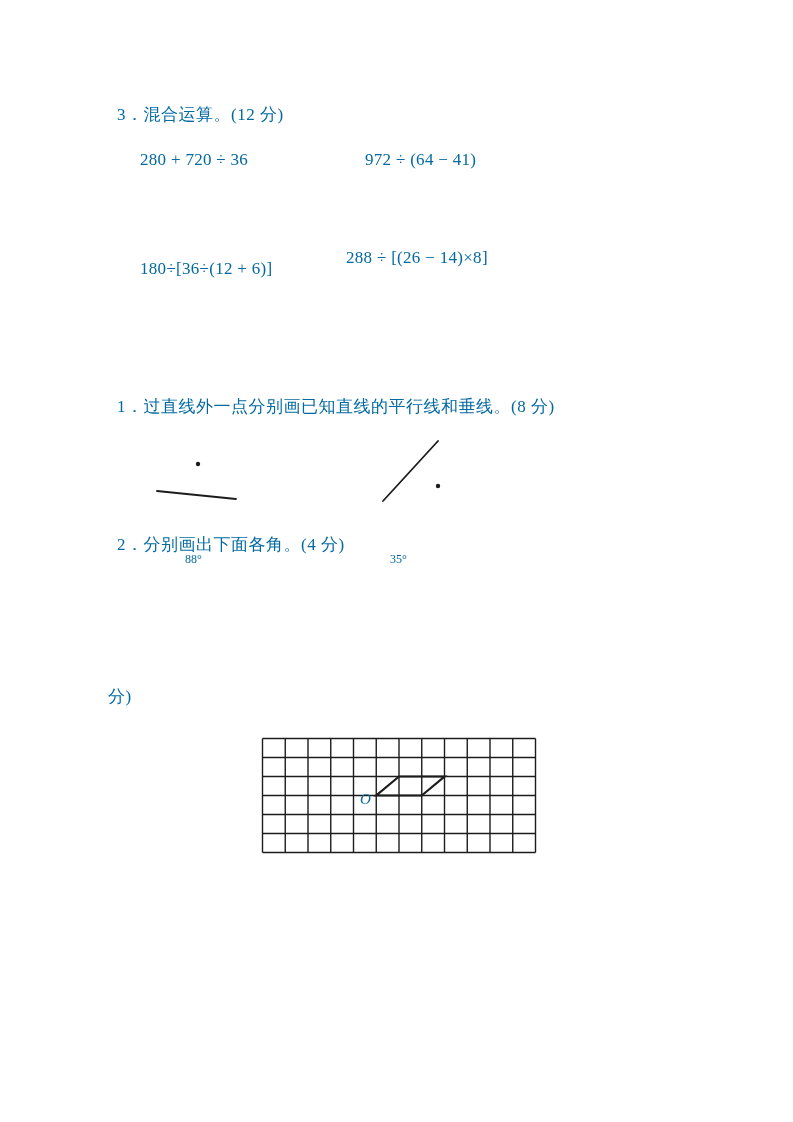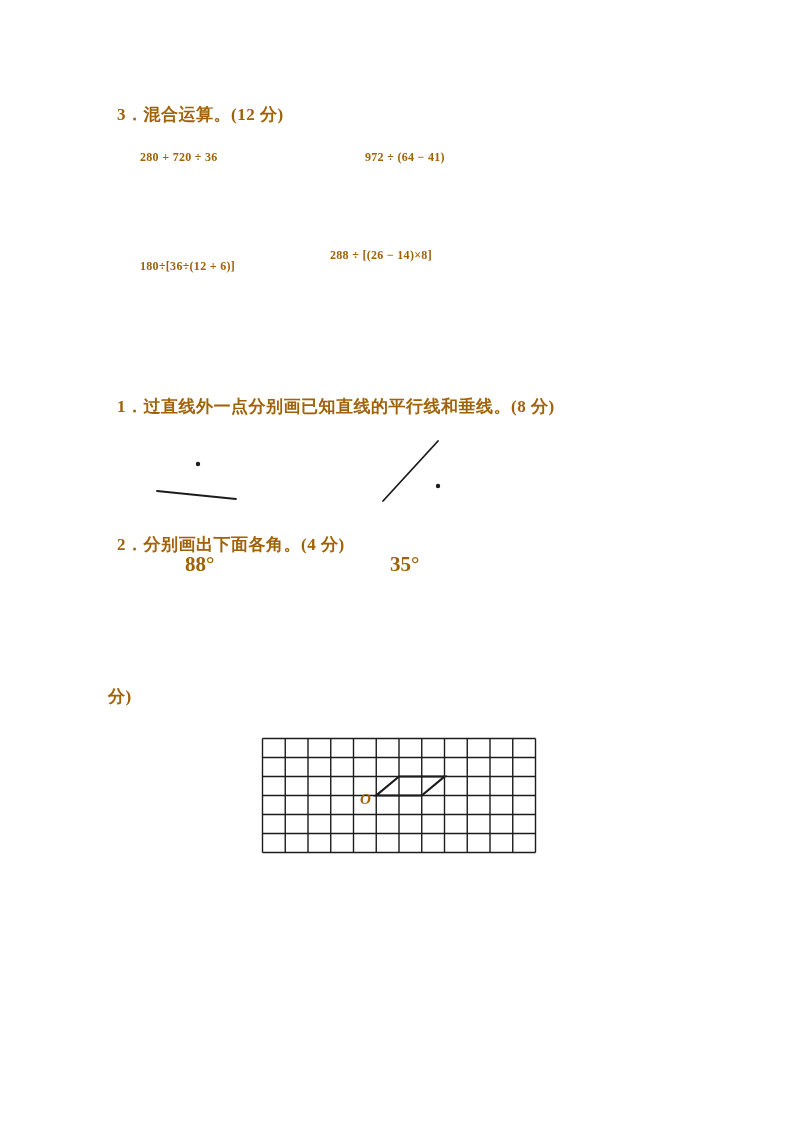--- a/index.html
+++ b/index.html
@@ -7,58 +7,57 @@
     padding: 0;
     background: #ffffff;
   }
   .page {
     position: relative;
     width: 629px;
     height: 1122px;
     background: #ffffff;
     overflow: hidden;
     font-family: "Liberation Serif", "DejaVu Serif", serif;
-    color: #a16207;
-    font-weight: bold;
+    color: #0369a1;
   }
   .txt {
     position: absolute;
     white-space: nowrap;
     font-size: 17px;
     line-height: 1.25;
     letter-spacing: 0.5px;
   }
   .expr {
     position: absolute;
     white-space: nowrap;
-    font-size: 12px;
+    font-size: 17px;
     font-family: "Liberation Serif", "DejaVu Serif", serif;
     letter-spacing: 0.3px;
   }
   .angle {
     position: absolute;
     white-space: nowrap;
-    font-size: 21px;
+    font-size: 12px;
     font-family: "Liberation Serif", "DejaVu Serif", serif;
   }
   .fig {
     position: absolute;
   }
   .o-label {
     position: absolute;
     font-style: italic;
     font-size: 15px;
     font-family: "Liberation Serif", "DejaVu Serif", serif;
   }
   
   #q3-heading   { left: 117px; top: 104px; }
   #q3-expr1     { left: 140px; top: 150px; }
   #q3-expr2     { left: 365px; top: 150px; }
   #q3-expr3     { left: 140px; top: 248px; margin-top: 11px; }
-  #q3-expr4     { left: 330px; top: 248px; }
+  #q3-expr4     { left: 346px; top: 248px; }
   #q4-heading   { left: 117px; top: 355px; }
   #q4-item1     { left: 117px; top: 396px; }
   #fig-lines    { left: 140px; top: 433px; }
   #q4-item2     { left: 117px; top: 522px; margin-top: 12px; }
   #q4-angle1    { left: 185px; top: 552px; }
   #q4-angle2    { left: 390px; top: 552px; }
   #q4-item3a    { left: 110px; top: 644px; }
   #q4-item3b    { left: 108px; top: 686px; }
   #fig-grid     { left: 261px; top: 737px; }
   #o-label      { left: 360px; top: 791px; }

